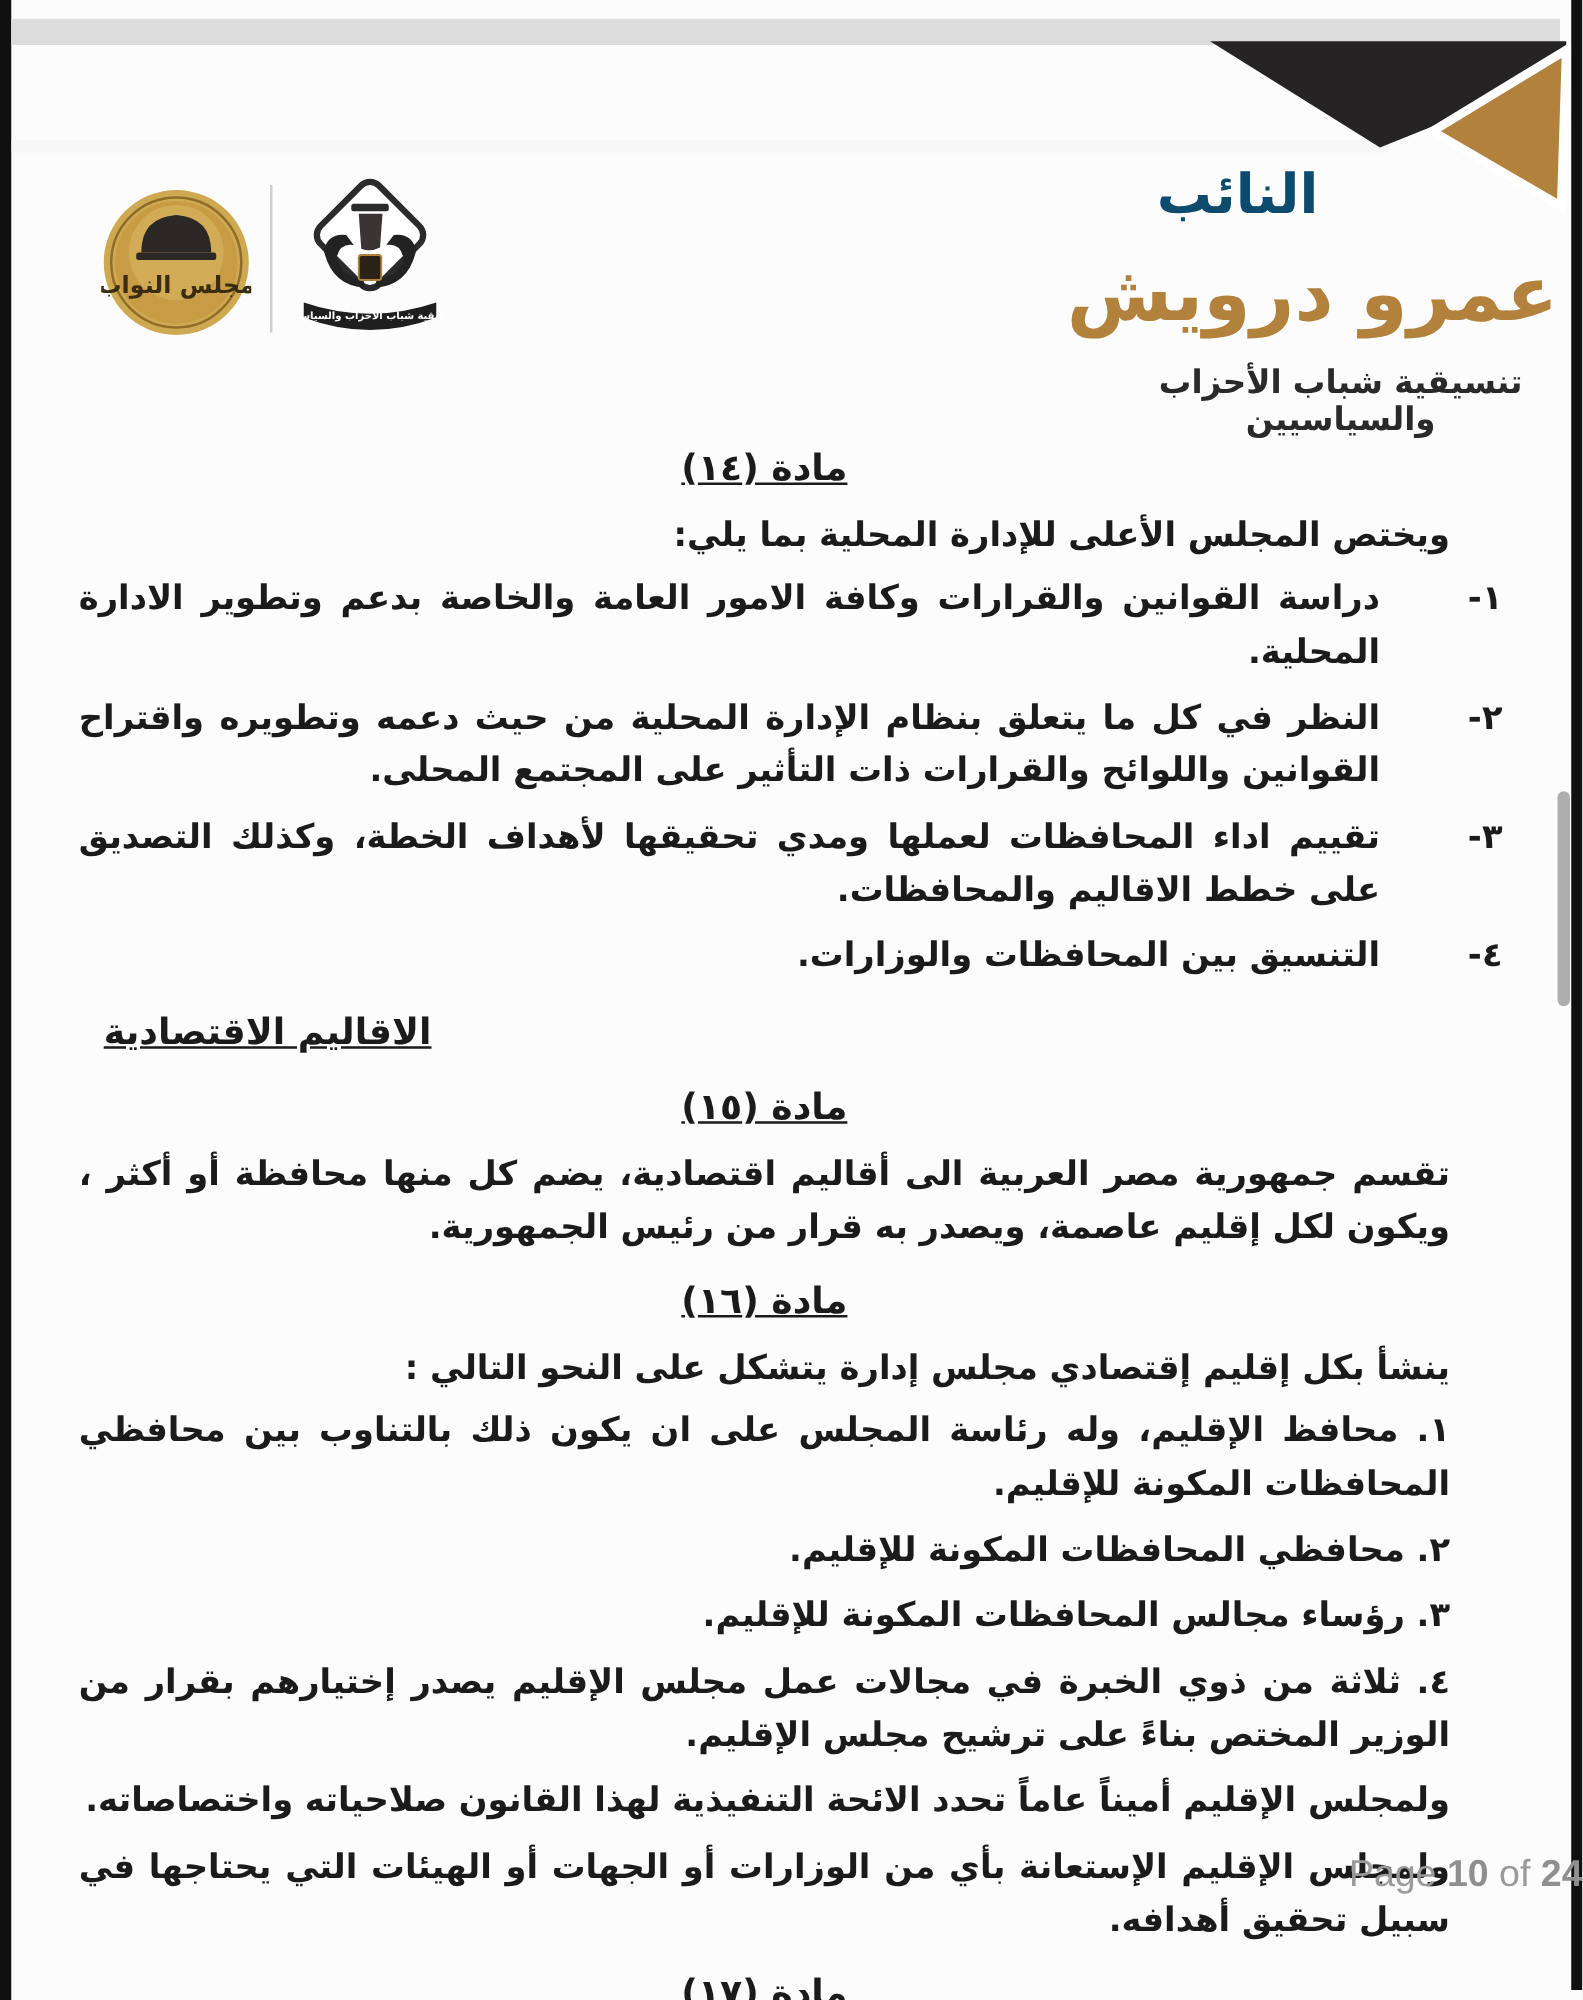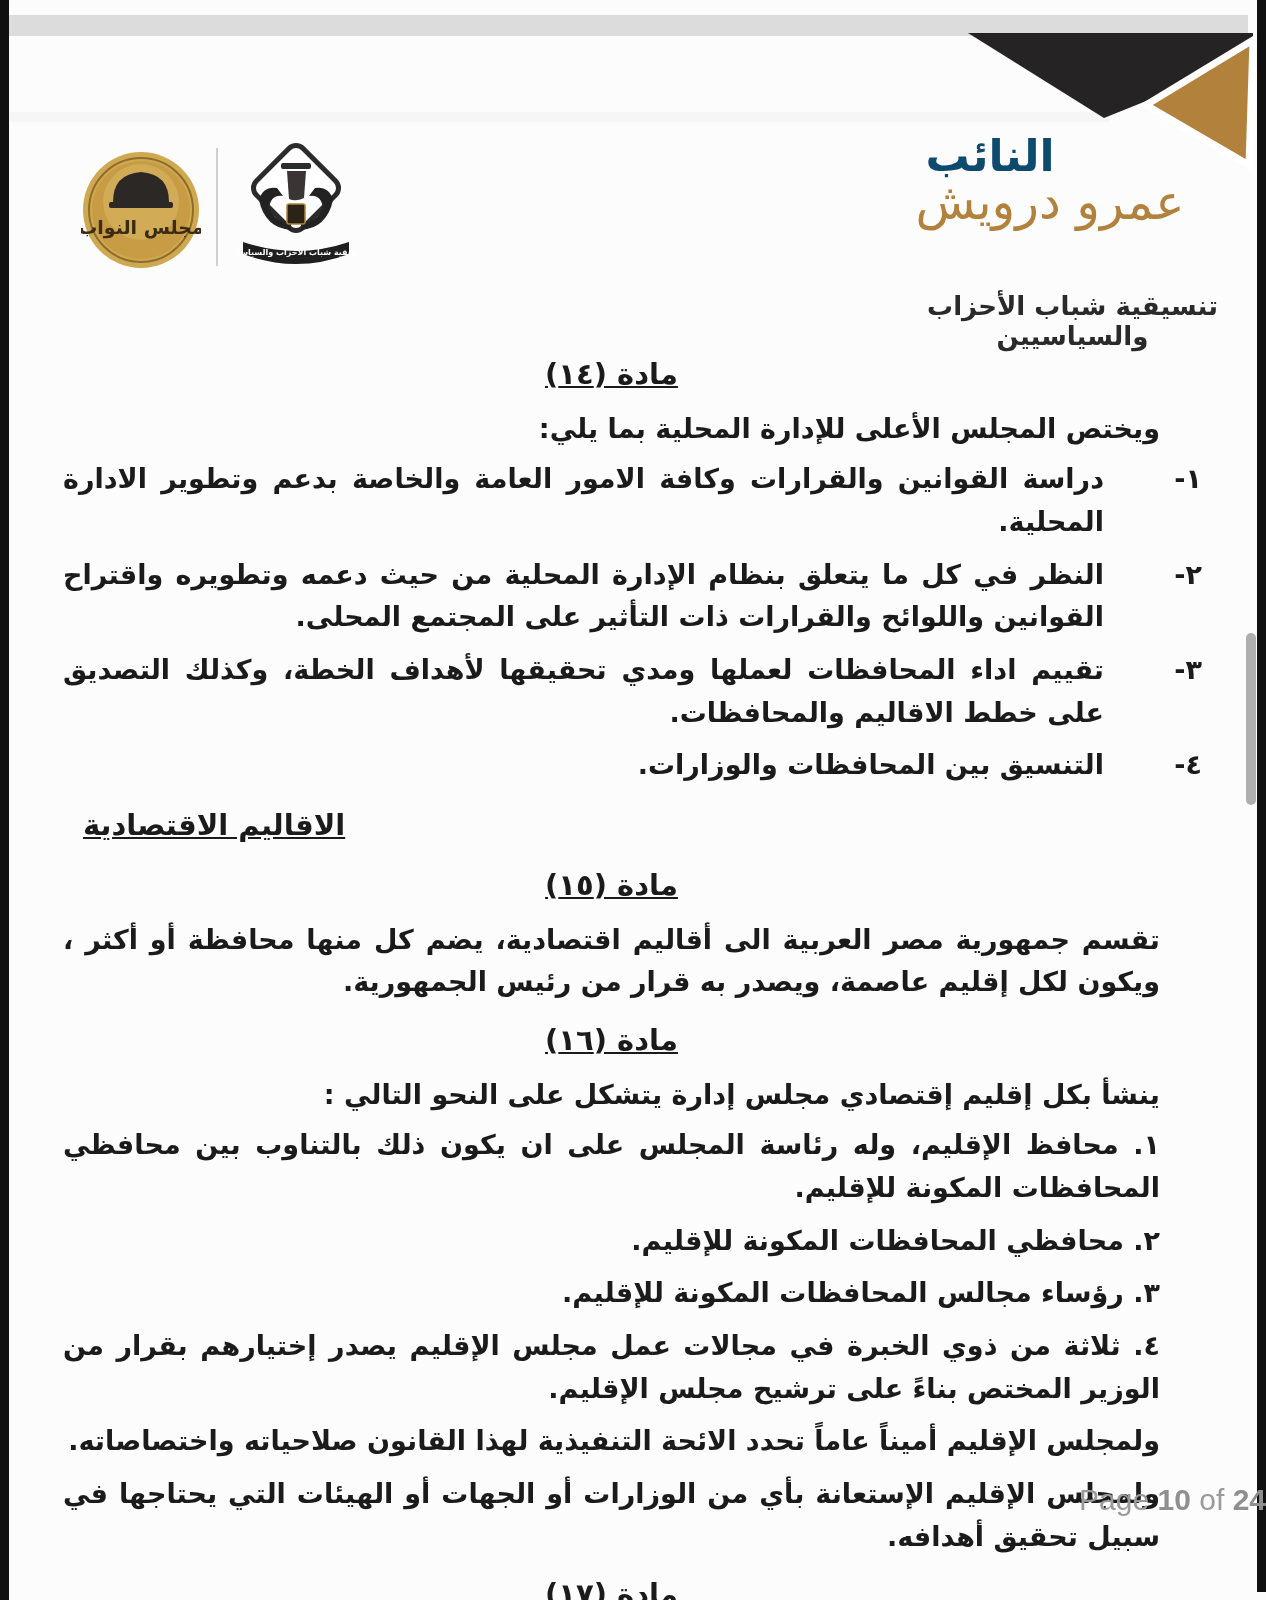--- a/index.html
+++ b/index.html
@@ -13,21 +13,21 @@
   .edge-right{position:absolute;left:1257px;top:0;width:9px;height:1592px;background:#101010;}
   .top-gray-bar{position:absolute;left:9px;top:15px;width:1239px;height:21px;background:#dcdcdc;}
   .scan-smudge{position:absolute;left:9px;top:112px;width:1100px;height:10px;background:#f1f1f1;opacity:.6;}
 
   
   .corner-shapes{position:absolute;left:0;top:0;}
 
   
   .hdr{position:absolute;text-align:center;direction:rtl;}
   .hdr-title{top:130px;left:870px;width:240px;font-size:44px;font-weight:bold;color:#0c4a6e;}
-  .hdr-name{top:174px;left:840px;width:420px;font-size:49px;font-weight:normal;color:#b2813c;white-space:nowrap;}
+  .hdr-name{top:200px;left:840px;width:420px;font-size:61px;font-weight:bold;color:#b2813c;white-space:nowrap;}
   .hdr-membership{top:261px;left:940px;width:300px;font-size:26px;font-weight:bold;color:#2a2a2a;}
   .hdr-org{top:291px;left:855px;width:435px;font-size:26px;font-weight:bold;color:#2a2a2a;}
 
   
   .seal{position:absolute;left:81px;top:150px;}
   .logo-divider{position:absolute;left:216px;top:148px;width:2px;height:118px;background:#cfcfcf;}
   .diamond-logo{position:absolute;left:237px;top:140px;}
 
   
   .content{

